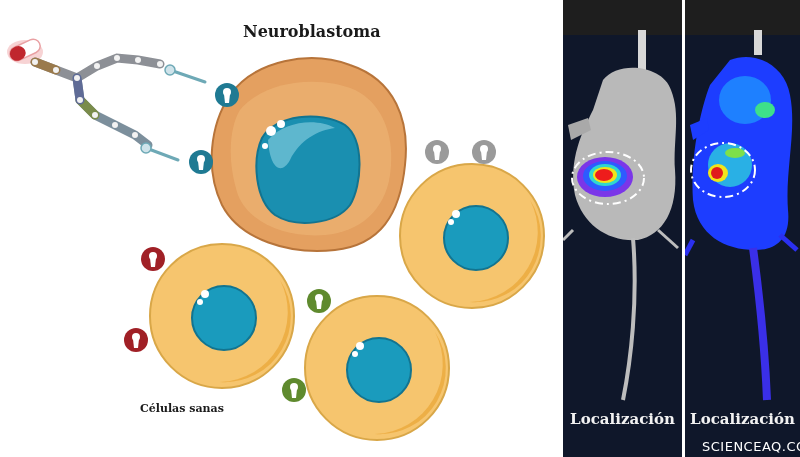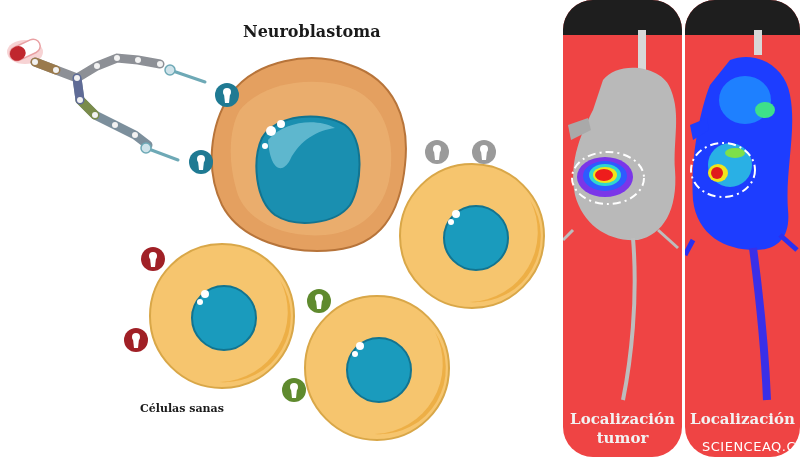--- a/index.html
+++ b/index.html
@@ -1,19 +1,19 @@
 <!DOCTYPE html>
 <html><head>
 <meta charset="utf-8">
 <style>
   html,body{margin:0;padding:0;background:#fff;}
   body{width:800px;height:457px;position:relative;overflow:hidden;font-family:"DejaVu Serif",serif;}
   .abs{position:absolute;}
   .label{font-family:"DejaVu Serif",serif;font-weight:bold;color:#1a1a1a;}
-  .panel{position:absolute;background:#ef4444;overflow:hidden;border-radius:30px;}
+  .panel{position:absolute;background:#0f172a;overflow:hidden;}
   .panel-label{position:absolute;left:0;right:0;text-align:center;color:#f2f2f2;font-family:"DejaVu Serif",serif;font-weight:bold;font-size:15px;line-height:19px;}
   .watermark{position:absolute;font-family:"DejaVu Sans",sans-serif;font-size:13px;color:#fff;letter-spacing:0.5px;}
 </style>
 </head>
 <body>
 
 <div class="abs" style="left:0;top:0;width:560px;height:457px;">
   <svg width="560" height="457" viewBox="0 0 560 457">
 
     <g>
@@ -130,21 +130,20 @@
     <path d="M95 230 L115 248" stroke="#bdbdbd" stroke-width="3"></path>
     <ellipse cx="42" cy="177" rx="28" ry="20" fill="#7b36e8"></ellipse>
     <ellipse cx="42" cy="176" rx="22" ry="15" fill="#2e5bff"></ellipse>
     <ellipse cx="42" cy="175" rx="16" ry="11" fill="#2fd7d0"></ellipse>
     <ellipse cx="42" cy="175" rx="12" ry="8" fill="#f0e51a"></ellipse>
     <ellipse cx="41" cy="175" rx="9" ry="6" fill="#ee1c1c"></ellipse>
     <ellipse cx="45" cy="178" rx="36" ry="26" fill="none" stroke="#fff" stroke-width="2" stroke-dasharray="8 4 2 4"></ellipse>
   </svg>
   <div class="panel-label" style="top:410px;">
     <div>Localización</div>
-    <div>tumor</div>
   </div>
 </div>
 
 <div class="panel" style="left:685px;top:0;width:115px;height:457px;">
   <svg width="115" height="457" viewBox="0 0 115 457">
     <rect x="0" y="0" width="115" height="35" fill="#1e1e1e"></rect>
     <rect x="69" y="30" width="8" height="25" fill="#d8d8d8"></rect>
     <path d="M45 60 C70 50 100 65 105 95 C112 130 100 170 103 210 C106 240 90 250 70 250 C40 250 12 235 8 200 C5 160 15 110 25 85 Z" fill="#1d3dff"></path>
     <path d="M5 125 L22 118 L24 130 L8 140 Z" fill="#1d3dff"></path>
     <path d="M8 240 L0 255" stroke="#2b30f0" stroke-width="5"></path>

